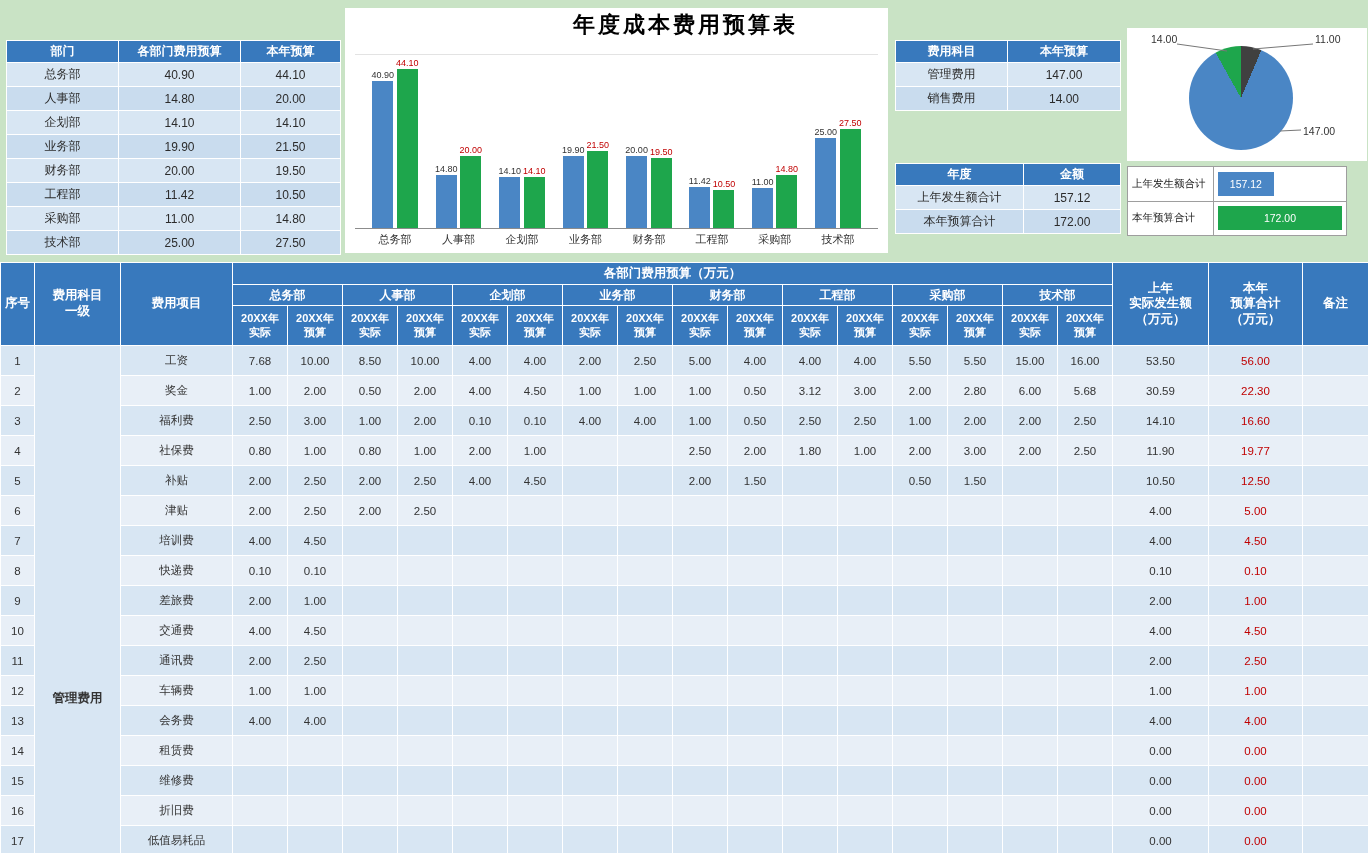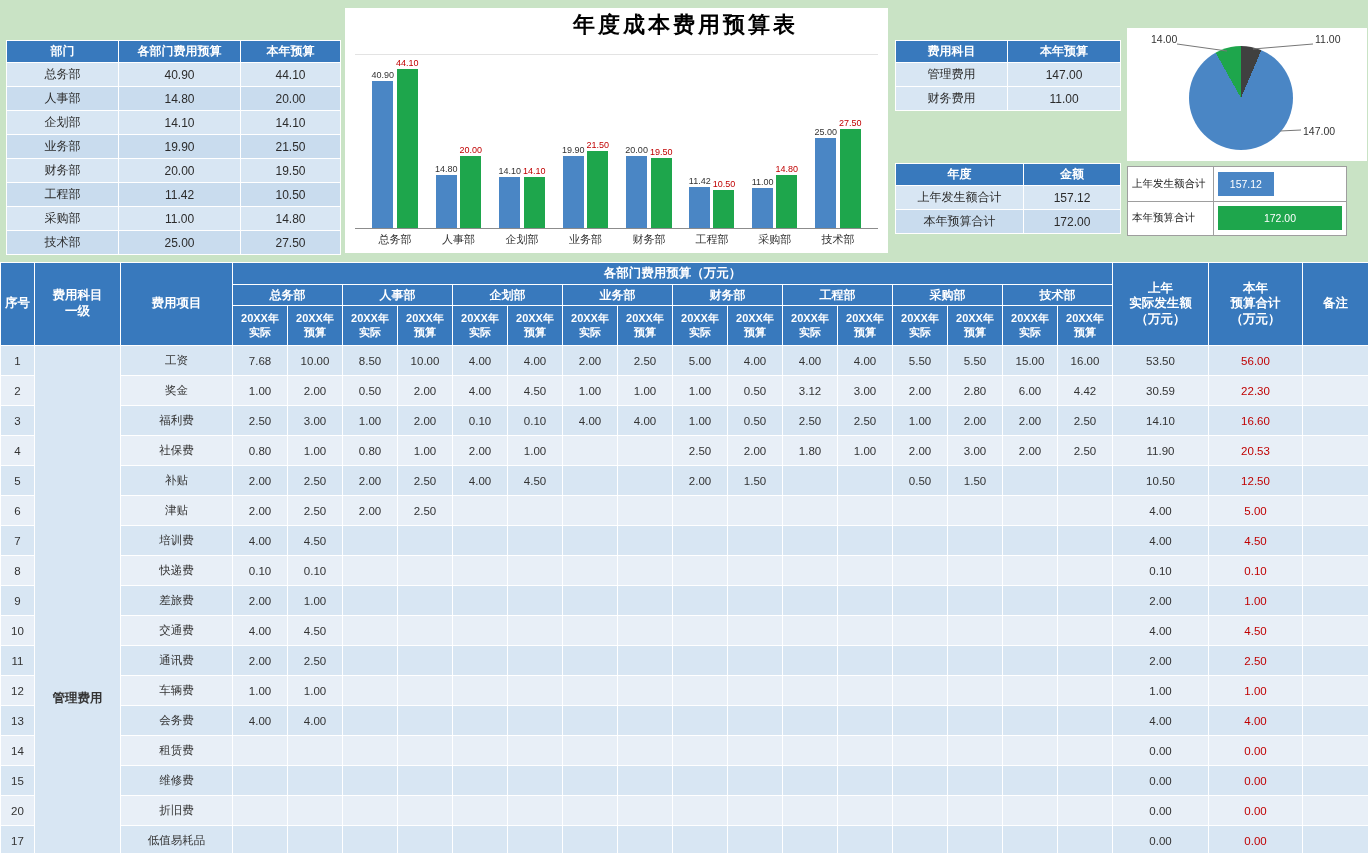--- a/index.html
+++ b/index.html
@@ -265,23 +265,23 @@
       <tr>
         <th>费用科目</th>
         <th>本年预算</th>
       </tr>
     </thead>
     <tbody>
       <tr class="odd">
         <td>管理费用</td>
         <td>147.00</td>
       </tr>
-      <tr class="odd">
-        <td>财务费用</td>
-        <td>11.00</td>
+      <tr class="even">
+        <td>销售费用</td>
+        <td>14.00</td>
       </tr>
     </tbody>
   </table>
 <table id="totals-table" class="mini-table">
   <colgroup>
       <col>
       <col>
     </colgroup>
 <thead>
       <tr>
@@ -440,21 +440,21 @@
         <td>4.50</td>
         <td>1.00</td>
         <td>1.00</td>
         <td>1.00</td>
         <td>0.50</td>
         <td>3.12</td>
         <td>3.00</td>
         <td>2.00</td>
         <td>2.80</td>
         <td>6.00</td>
-        <td>4.42</td>
+        <td>5.68</td>
         <td class="lastcol">30.59</td>
         <td class="budgetcol">22.30</td>
         <td class="remark"></td>
       </tr>
       <tr class="r-odd">
         <td class="seq">3</td>
         <td class="item">福利费</td>
         <td>2.50</td>
         <td>3.00</td>
         <td>1.00</td>
@@ -488,21 +488,21 @@
         <td></td>
         <td>2.50</td>
         <td>2.00</td>
         <td>1.80</td>
         <td>1.00</td>
         <td>2.00</td>
         <td>3.00</td>
         <td>2.00</td>
         <td>2.50</td>
         <td class="lastcol">11.90</td>
-        <td class="budgetcol">20.53</td>
+        <td class="budgetcol">19.77</td>
         <td class="remark"></td>
       </tr>
       <tr class="r-odd">
         <td class="seq">5</td>
         <td class="item">补贴</td>
         <td>2.00</td>
         <td>2.50</td>
         <td>2.00</td>
         <td>2.50</td>
         <td>4.00</td>
@@ -745,21 +745,21 @@
         <td></td>
         <td></td>
         <td></td>
         <td></td>
         <td></td>
         <td class="lastcol">0.00</td>
         <td class="budgetcol">0.00</td>
         <td class="remark"></td>
       </tr>
       <tr class="r-even">
-        <td class="seq">20</td>
+        <td class="seq">16</td>
         <td class="item">折旧费</td>
         <td></td>
         <td></td>
         <td></td>
         <td></td>
         <td></td>
         <td></td>
         <td></td>
         <td></td>
         <td></td>

